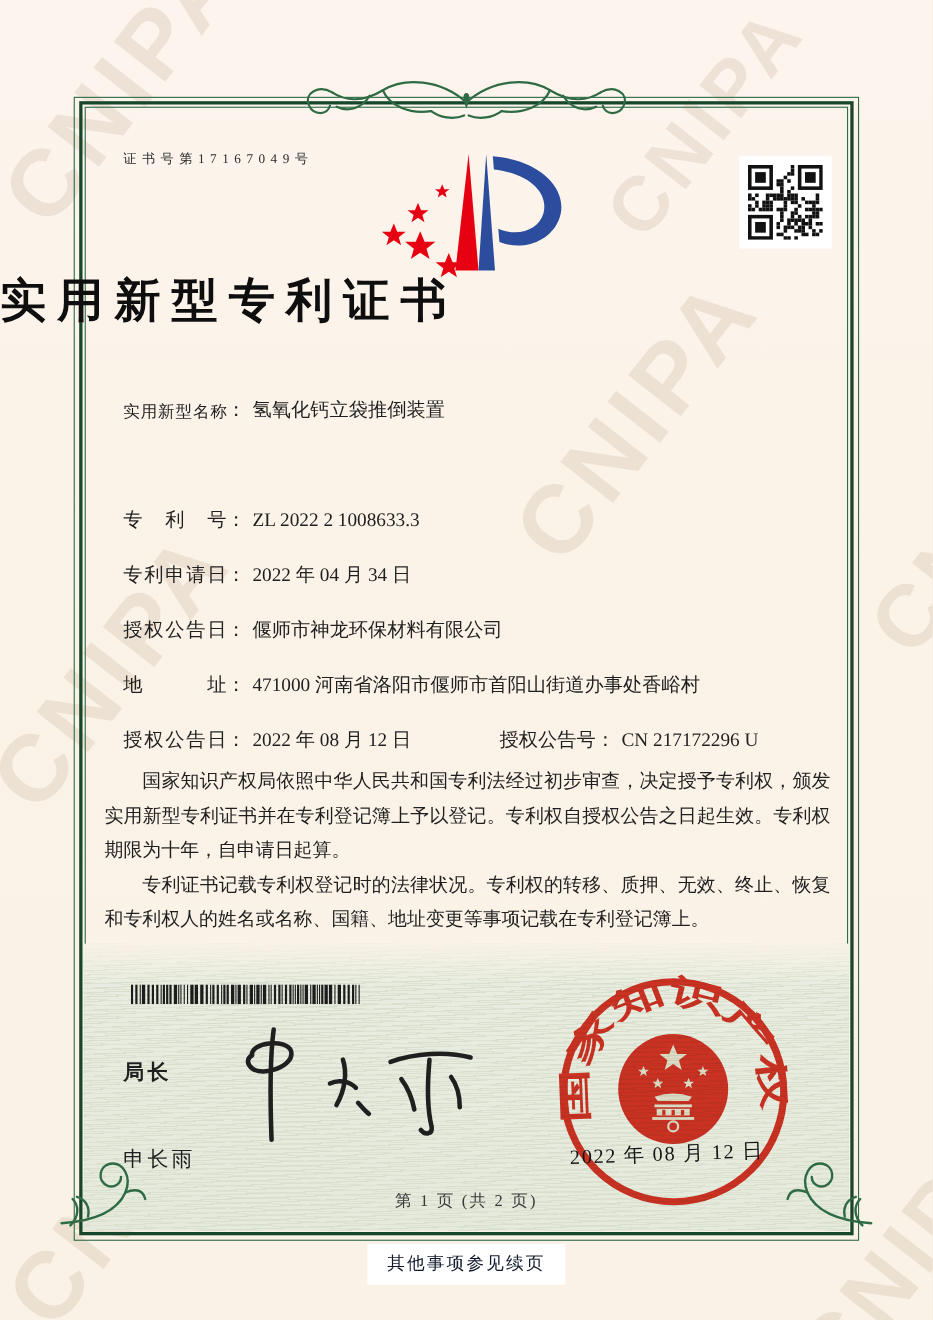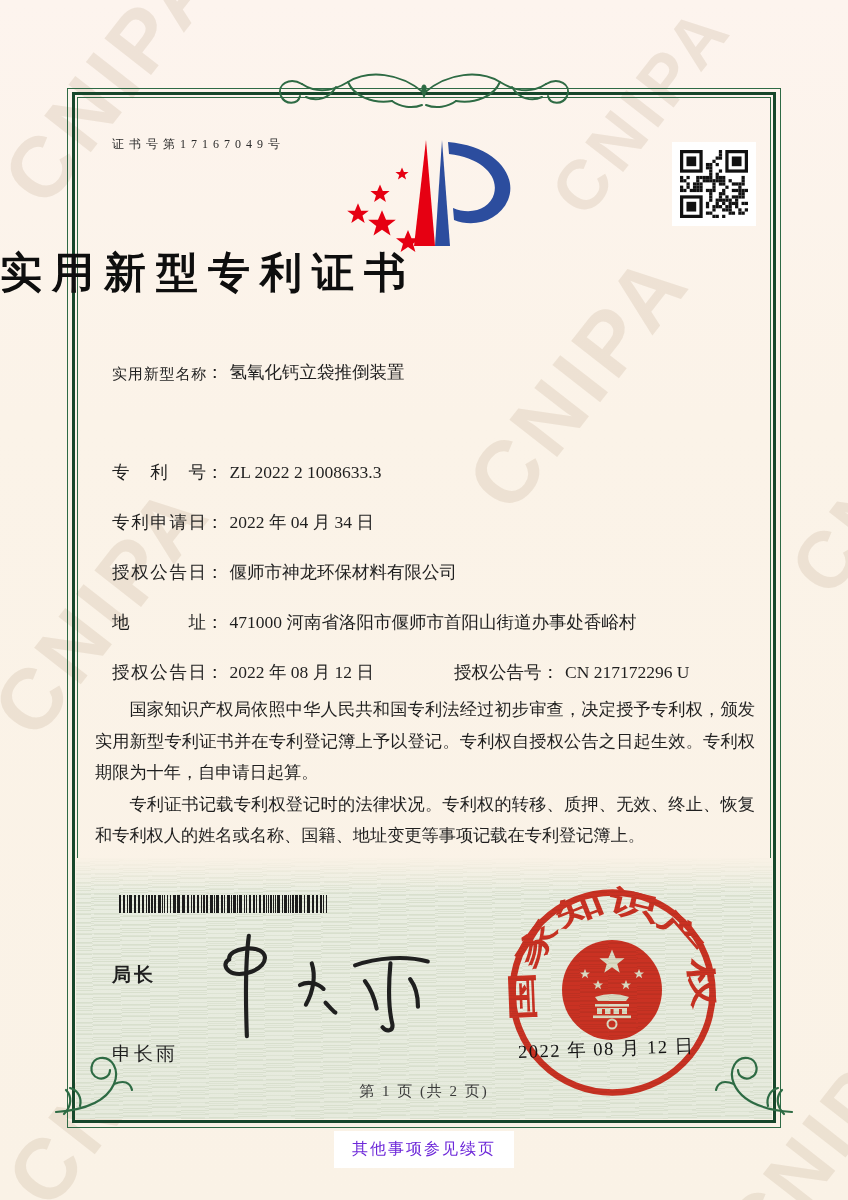--- a/index.html
+++ b/index.html
@@ -44,21 +44,21 @@
   .director-title { position:absolute; left:112px; top:962px; font-size:19px; letter-spacing:3px; z-index:2;font-weight:bold; }
   .director-name  { position:absolute; left:112px; top:1000px; font-size:19px; letter-spacing:3px; z-index:2;margin-top:41px; }
   .signature { position:absolute; left:205px; top:926px; z-index:2; }
   .seal { position:absolute; left:505px; top:885px; z-index:3; mix-blend-mode:multiply; opacity:0.95; }
   .seal-date { position:absolute; left:518px; top:1036px; font-size:18.5px; letter-spacing:1.5px;
                color:#141414; z-index:4; transform:rotate(-2deg); white-space:nowrap; }
   .footer-page { position:absolute; left:0; right:0; top:1082px; text-align:center;
                  font-size:15px; letter-spacing:2px; color:#3a3a3a; z-index:2; }
   .cont-note { position:absolute; left:50%; transform:translateX(-50%); top:1131px;
                background:#ffffff; padding:8px 18px; font-size:16px; letter-spacing:2px;
-               color:#6d28d9; z-index:4; white-space:nowrap; }
+               color:#0f172a; z-index:4; white-space:nowrap; }
 </style>
 </head>
 <body>
 
 <div class="page">
 
   <div class="wm" style="left:-34px; top:28px; font-size:86px;">CNIPA</div>
   <div class="wm" style="left:520px; top:70px; font-size:70px;">CNIPA</div>
   <div class="wm" style="left:430px; top:330px; font-size:88px;">CNIPA</div>
   <div class="wm" style="left:-44px; top:560px; font-size:86px;">CNIPA</div>

